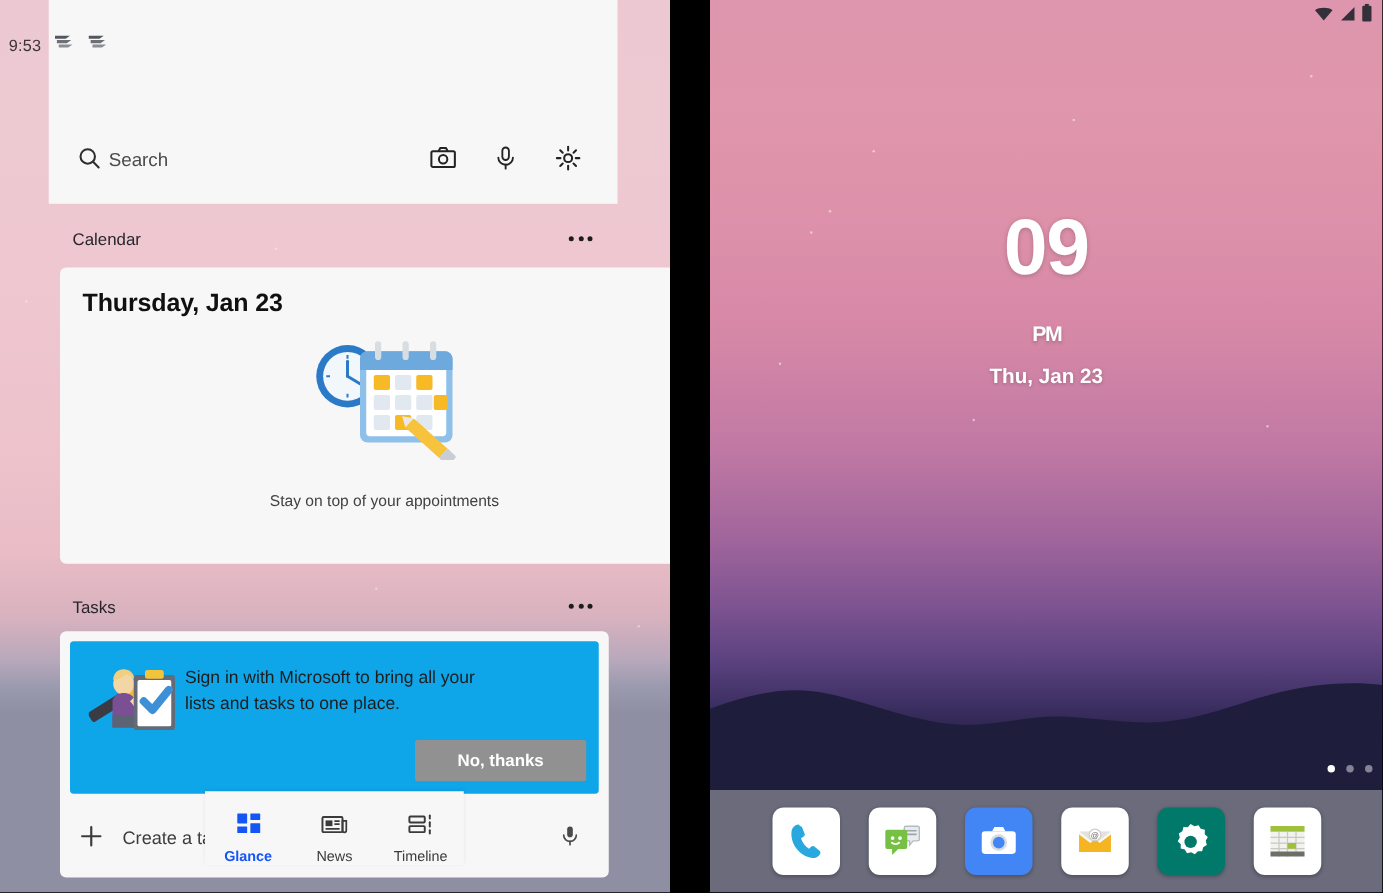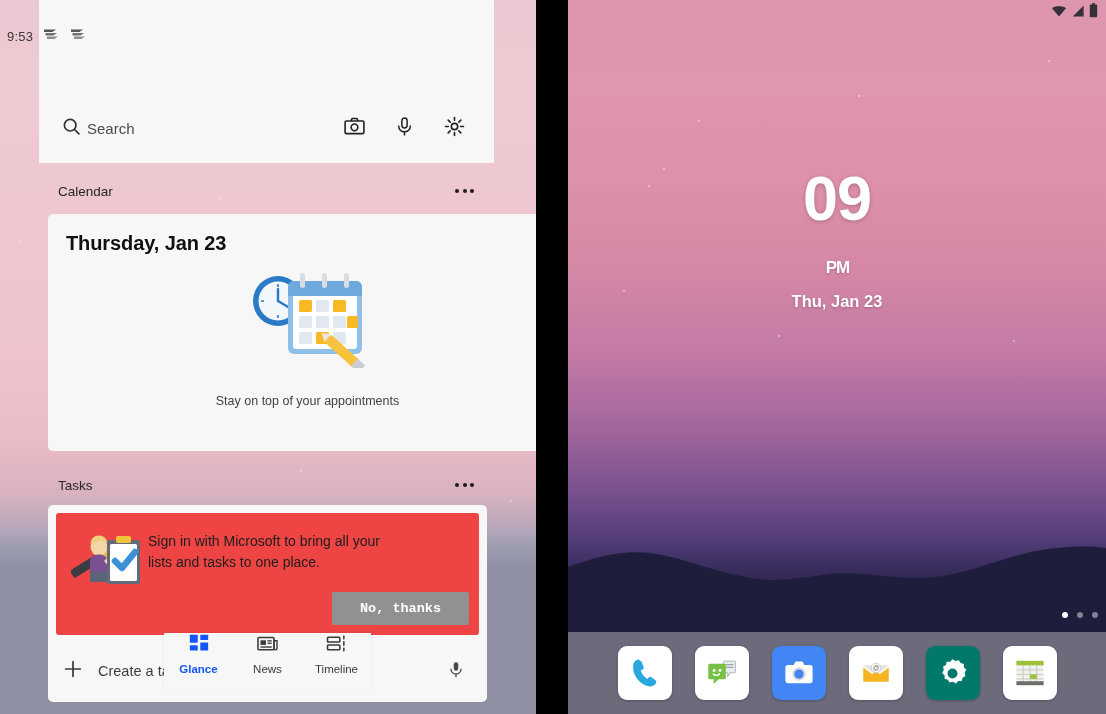--- a/index.html
+++ b/index.html
@@ -100,48 +100,48 @@
   #calendar-caption {
     text-align: center; font-size: 12.5px; color: #424242; margin-top: 26px;
   }
 
   
   #tasks-card {
     position: absolute; left: 48px; top: 505px; width: 439px; height: 197px;
     background: #f7f7f7; border-radius: 5px; z-index: 3; overflow: hidden;
   }
   #tasks-signin-panel {
-    margin: 8px 8px 0 8px; background: #ef4444; border-radius: 3px;
+    margin: 8px 8px 0 8px; background: #0ea5e9; border-radius: 3px;
     height: 122px; position: relative; display: flex; padding: 12px 10px 0 10px;
   }
   #tasks-illus { flex: 0 0 82px; display: flex; align-items: flex-start; justify-content: center; padding-top: 3px; }
   #tasks-copy {
     font-size: 14px; color: #1d1d1d; line-height: 21px; padding-top: 6px; max-width: 255px;
   }
   #tasks-buttons {
-    position: absolute; right: 10px; bottom: 10px; display: flex; gap: 8px; font-family: Liberation Mono, monospace;
+    position: absolute; right: 10px; bottom: 10px; display: flex; gap: 8px;
   }
   .btn {
     border: none; border-radius: 2px; font-size: 13.5px; font-weight: bold;
     color: #fff; cursor: pointer; font-family: inherit;
     height: 33px; display: flex; align-items: center; justify-content: center;
   }
   #btn-no-thanks { background: #919191; width: 137px; }
   #btn-sign-in { background: #1355f5; width: 133px; }
   #create-task-row {
     position: absolute; left: 0; bottom: 0; width: 100%; height: 62px;
     display: flex; align-items: center; padding: 0 22px 0 14px;
   }
   #create-task-label { font-size: 14.5px; color: #3d3d3d; margin-left: 14px; flex: 1; }
 
   
   #glance-tabbar {
     position: absolute; left: 164px; top: 633px; width: 207px; height: 59px;
     background: #f7f7f7; z-index: 8;
-    display: flex; align-items: flex-start; justify-content: space-around;
+    display: flex; align-items: flex-end; justify-content: space-around;
     box-shadow: 0 -1px 3px rgba(0,0,0,.07);
   }
   .tab-item {
     display: flex; flex-direction: column; align-items: center; gap: 4px;
     cursor: pointer; width: 62px;
   }
   .tab-label { font-size: 11.5px; color: #3a3a3a; }
   .tab-item.active .tab-label { color: #1355f5; font-weight: bold; }
 
   

